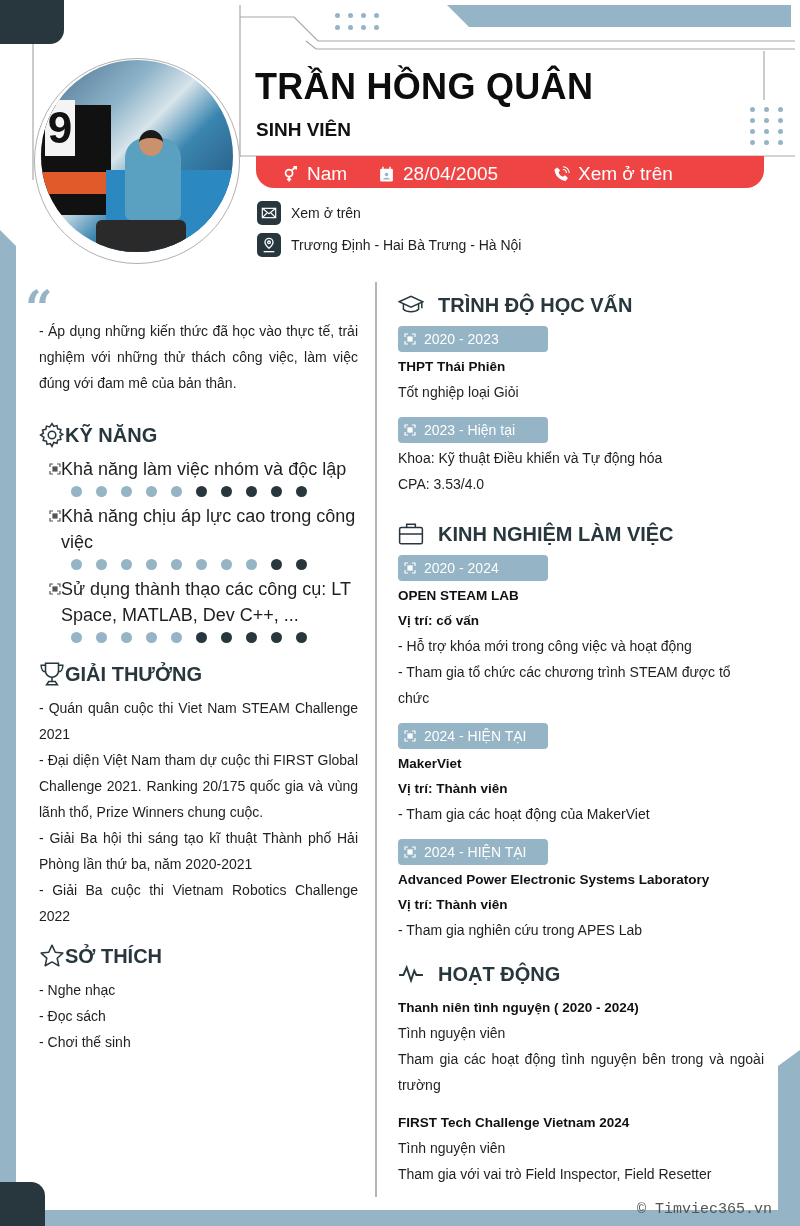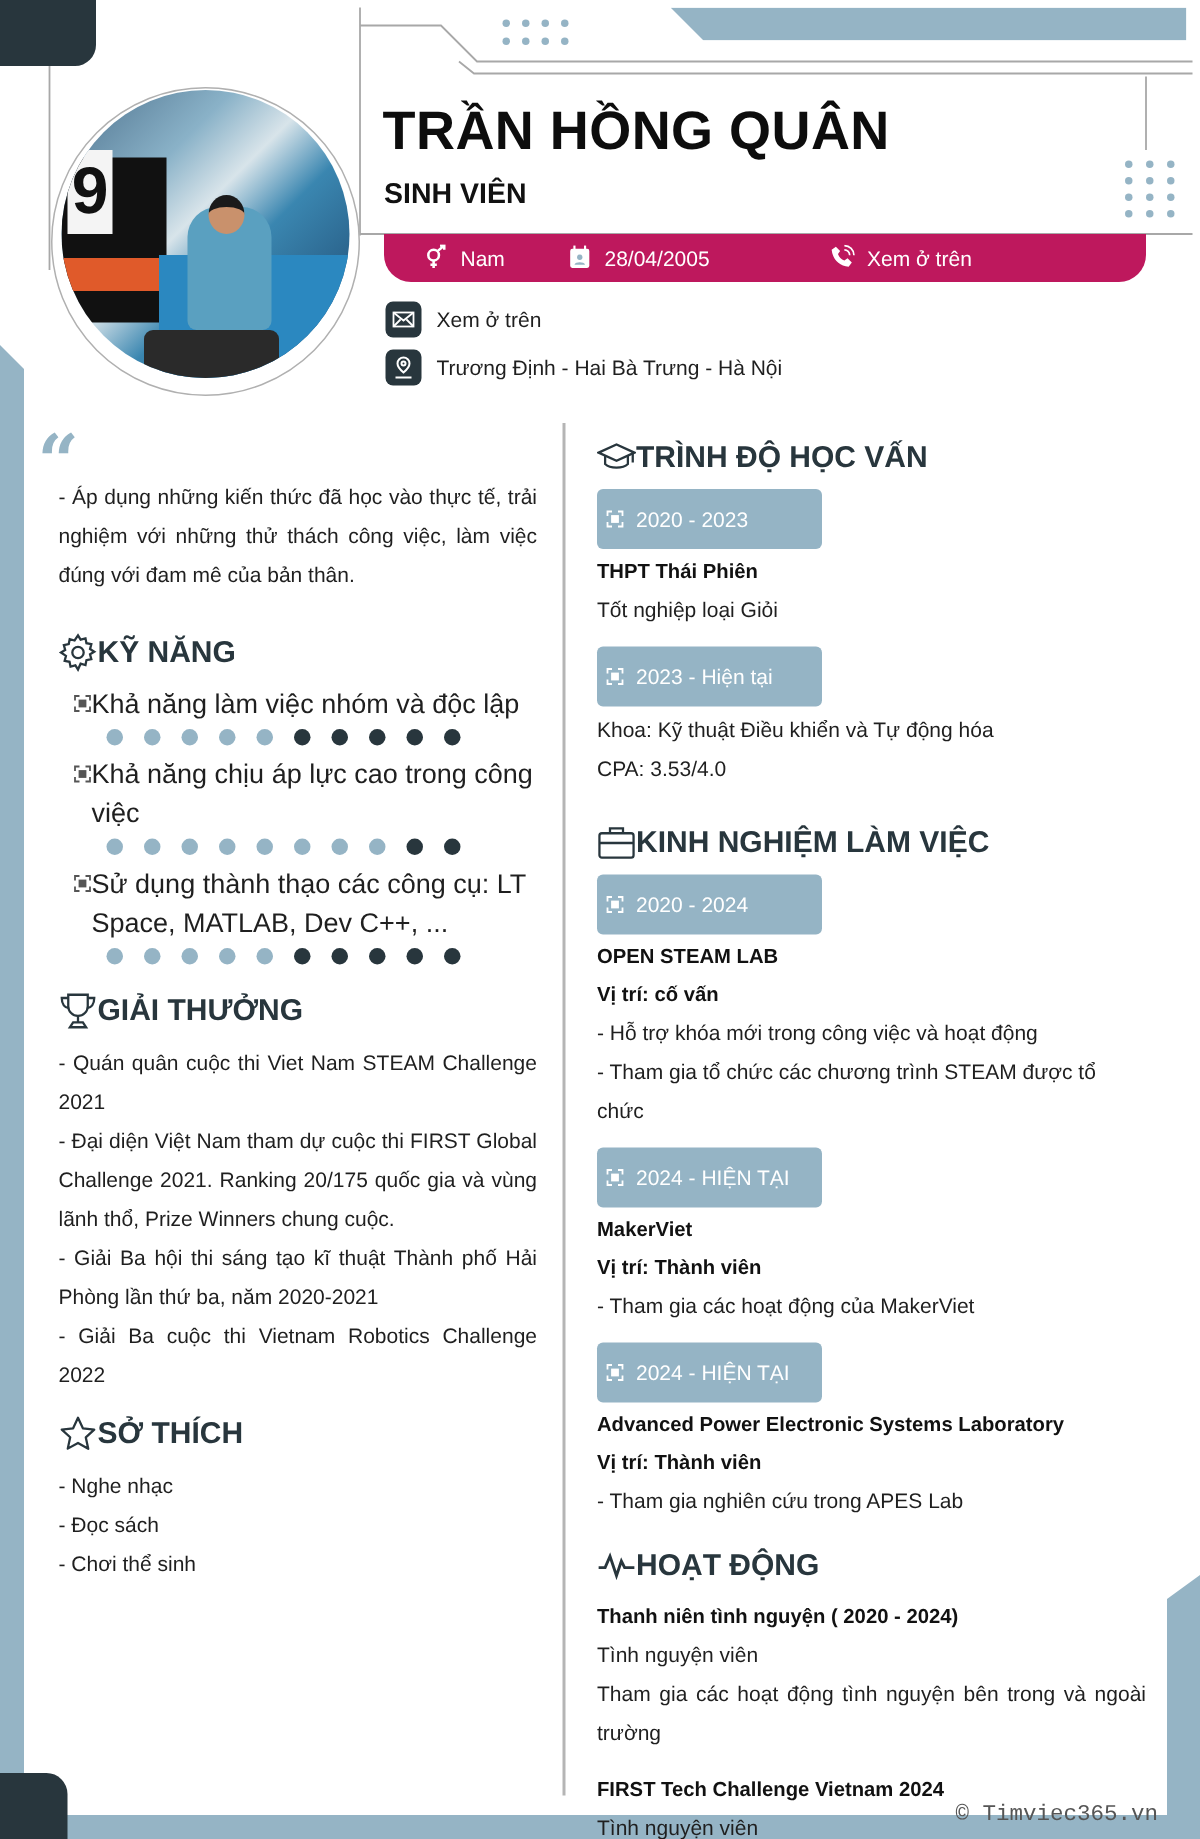--- a/index.html
+++ b/index.html
@@ -26,52 +26,52 @@
   .avatar .num { position: absolute; left: 4px; top: 40px; width: 30px; height: 56px; background: #f4f4f4; color: #111; font: bold 44px "Liberation Sans", sans-serif; line-height: 56px; text-align: center; }
   .avatar .score { position: absolute; left: 0; top: 112px; width: 80px; height: 22px; background: #e05a2a; }
   .avatar .screen { position: absolute; left: 65px; top: 110px; width: 130px; height: 90px; background: #2b88c0; }
   .avatar .person { position: absolute; left: 84px; top: 78px; width: 56px; height: 82px; background: #5aa0c0; border-radius: 20px 20px 6px 6px; }
   .avatar .head { position: absolute; left: 98px; top: 70px; width: 24px; height: 26px; border-radius: 50%; background: #c9916c; border-top: 8px solid #1a1a1a; }
   .avatar .podium { position: absolute; left: 55px; top: 160px; width: 90px; height: 40px; background: #2a2a2a; border-radius: 6px 6px 0 0; }
 
   
   .name { position: absolute; left: 255px; top: 66px; font: bold 36px "Liberation Sans", sans-serif; color: #0d0d0d; letter-spacing: 0.3px; }
   .role { position: absolute; left: 256px; top: 119px; font: bold 19px "Liberation Sans", sans-serif; color: #111; }
-  .info-bar { position: absolute; left: 256px; top: 156px; width: 508px; height: 32px; background: #be185d; border-radius: 0 0 18px 18px; display: flex; align-items: center; color: #fff; font-size: 14px; }
+  .info-bar { position: absolute; left: 256px; top: 156px; width: 508px; height: 32px; background: #ef4444; border-radius: 0 0 18px 18px; display: flex; align-items: center; color: #fff; font-size: 19px; }
   .info-item { position: absolute; display: flex; align-items: center; gap: 8px; top: 7px; }
   .info-item svg { width: 17px; height: 17px; }
   .contact-row { position: absolute; left: 257px; display: flex; align-items: center; gap: 10px; font-size: 14px; color: #1f1f1f; }
   .contact-icon { width: 24px; height: 24px; background: #28363d; border-radius: 5px; display: flex; align-items: center; justify-content: center; }
   .contact-icon svg { width: 16px; height: 16px; }
 
   
   .divider { position: absolute; left: 375px; top: 282px; width: 2px; height: 915px; background: #b5b5b5; }
   .left-col { position: absolute; left: 39px; top: 288px; width: 319px; }
   .right-col { position: absolute; left: 398px; top: 292px; width: 366px; }
 
   .quote-mark { font: bold 48px "DejaVu Serif", serif; color: #95b4c5; line-height: 40px; height: 30px; margin-left: -14px; }
   .objective { font-size: 14px; line-height: 26px; text-align: justify; color: #1f1f1f; }
 
   .sec-head { display: flex; align-items: center; font: bold 20px "Liberation Sans", sans-serif; color: #28363d; }
   .sec-head svg { width: 26px; height: 26px; }
   .left-col .sec-head { margin-top: 26px; margin-bottom: 8px; }
-  .right-col .sec-head { margin-bottom: 8px; }
+  .right-col .sec-head { gap: 14px; margin-bottom: 8px; }
 
   .skill { margin-bottom: 6px; }
   .skill-name { display: flex; font-size: 18px; line-height: 26px; color: #1f1f1f; }
   .skill-name .bullet { width: 22px; flex: 0 0 22px; padding-top: 7px; padding-left: 10px; }
   .skill-name .bullet svg { width: 12px; height: 12px; display: block; }
   .dots { display: flex; gap: 14px; margin-left: 32px; margin-top: 4px; margin-bottom: 6px; }
   .dots span { width: 11px; height: 11px; border-radius: 50%; background: #28363d; }
   .dots span.on { background: #95b4c5; }
 
   .para { font-size: 14px; line-height: 26px; text-align: justify; color: #1f1f1f; }
   .plain-list { font-size: 14px; line-height: 26px; color: #1f1f1f; }
 
-  .tag { width: 150px; height: 40px; background: #95b4c5; border-radius: 4px; color: #fff; font-size: 14px; display: flex; align-items: center; gap: 8px; padding-left: 6px; margin-bottom: 2px; }
+  .tag { width: 150px; height: 26px; background: #95b4c5; border-radius: 4px; color: #fff; font-size: 14px; display: flex; align-items: center; gap: 8px; padding-left: 6px; margin-bottom: 2px; }
   .tag svg { width: 12px; height: 12px; }
   .entry { margin-bottom: 12px; }
   .entry .title { font-weight: bold; font-size: 13.5px; line-height: 25px; color: #111; }
   .entry .sub { font-weight: bold; font-size: 13.5px; line-height: 25px; color: #111; }
   .entry .line-txt { font-size: 14px; line-height: 26px; color: #1f1f1f; }
   .entry .line-txt.just { text-align: justify; }
 
   .watermark { position: absolute; right: 28px; top: 1201px; font: 15px "Liberation Mono", monospace; color: #555; }
 </style>
 </head>

